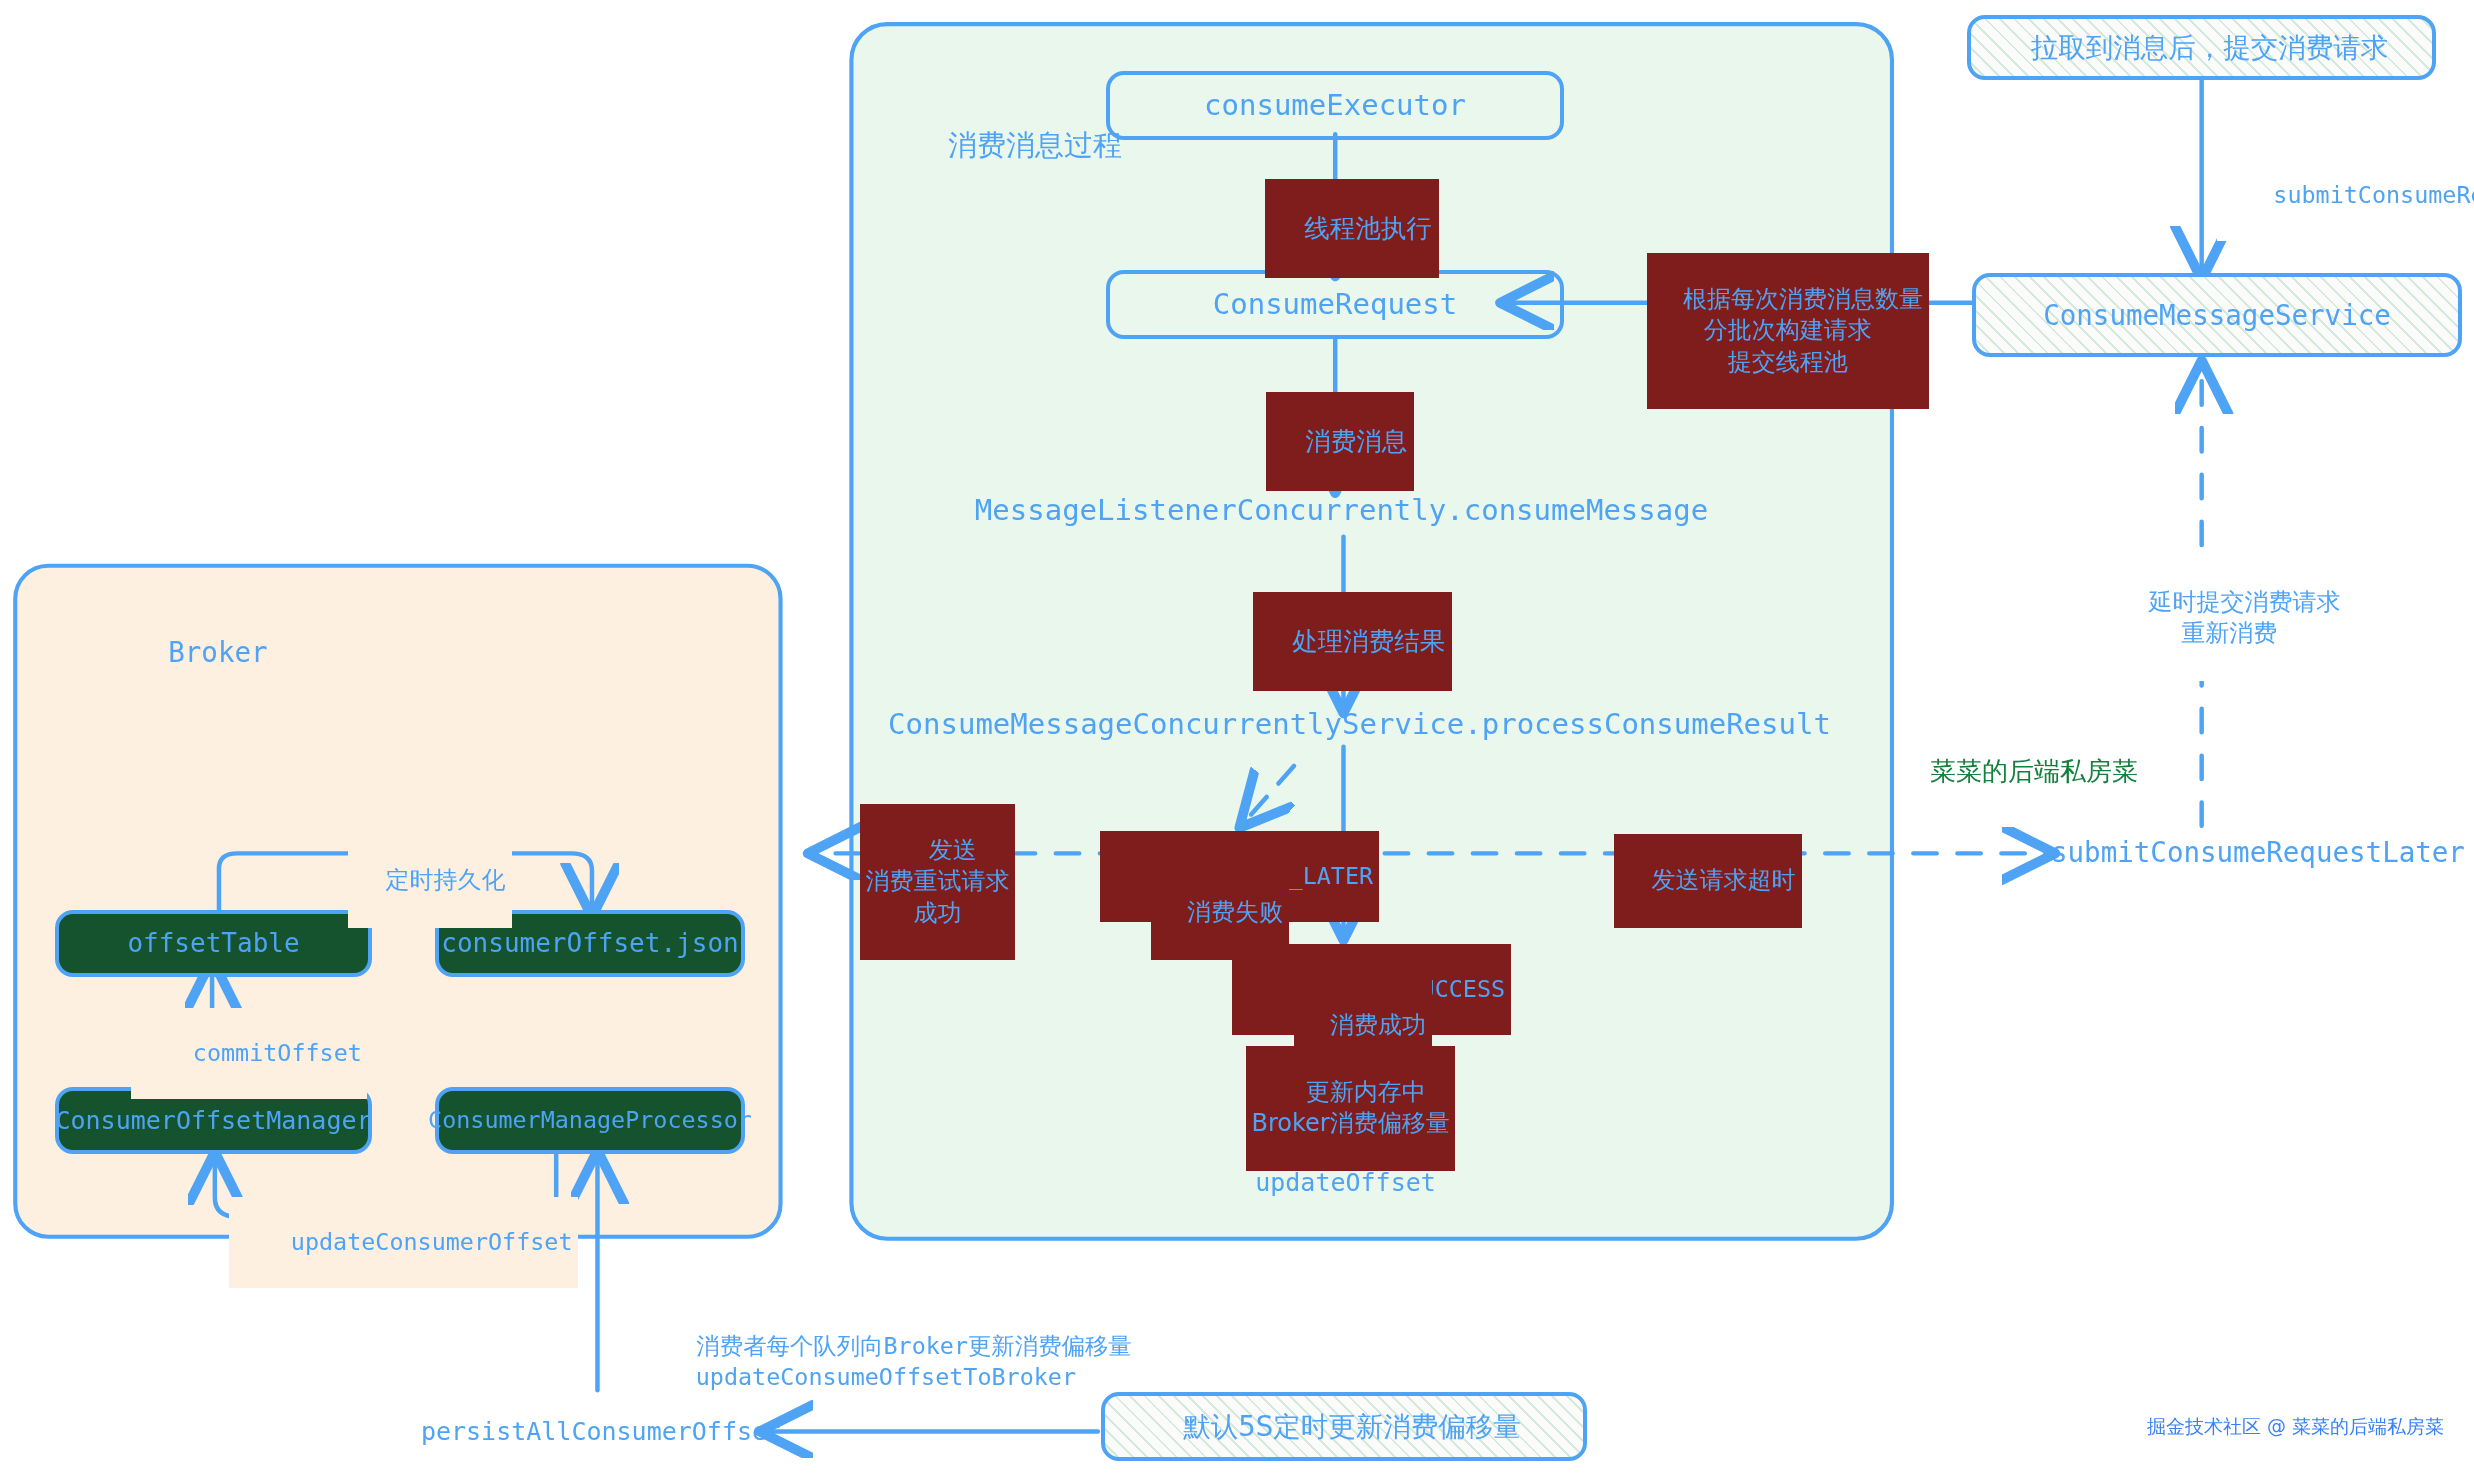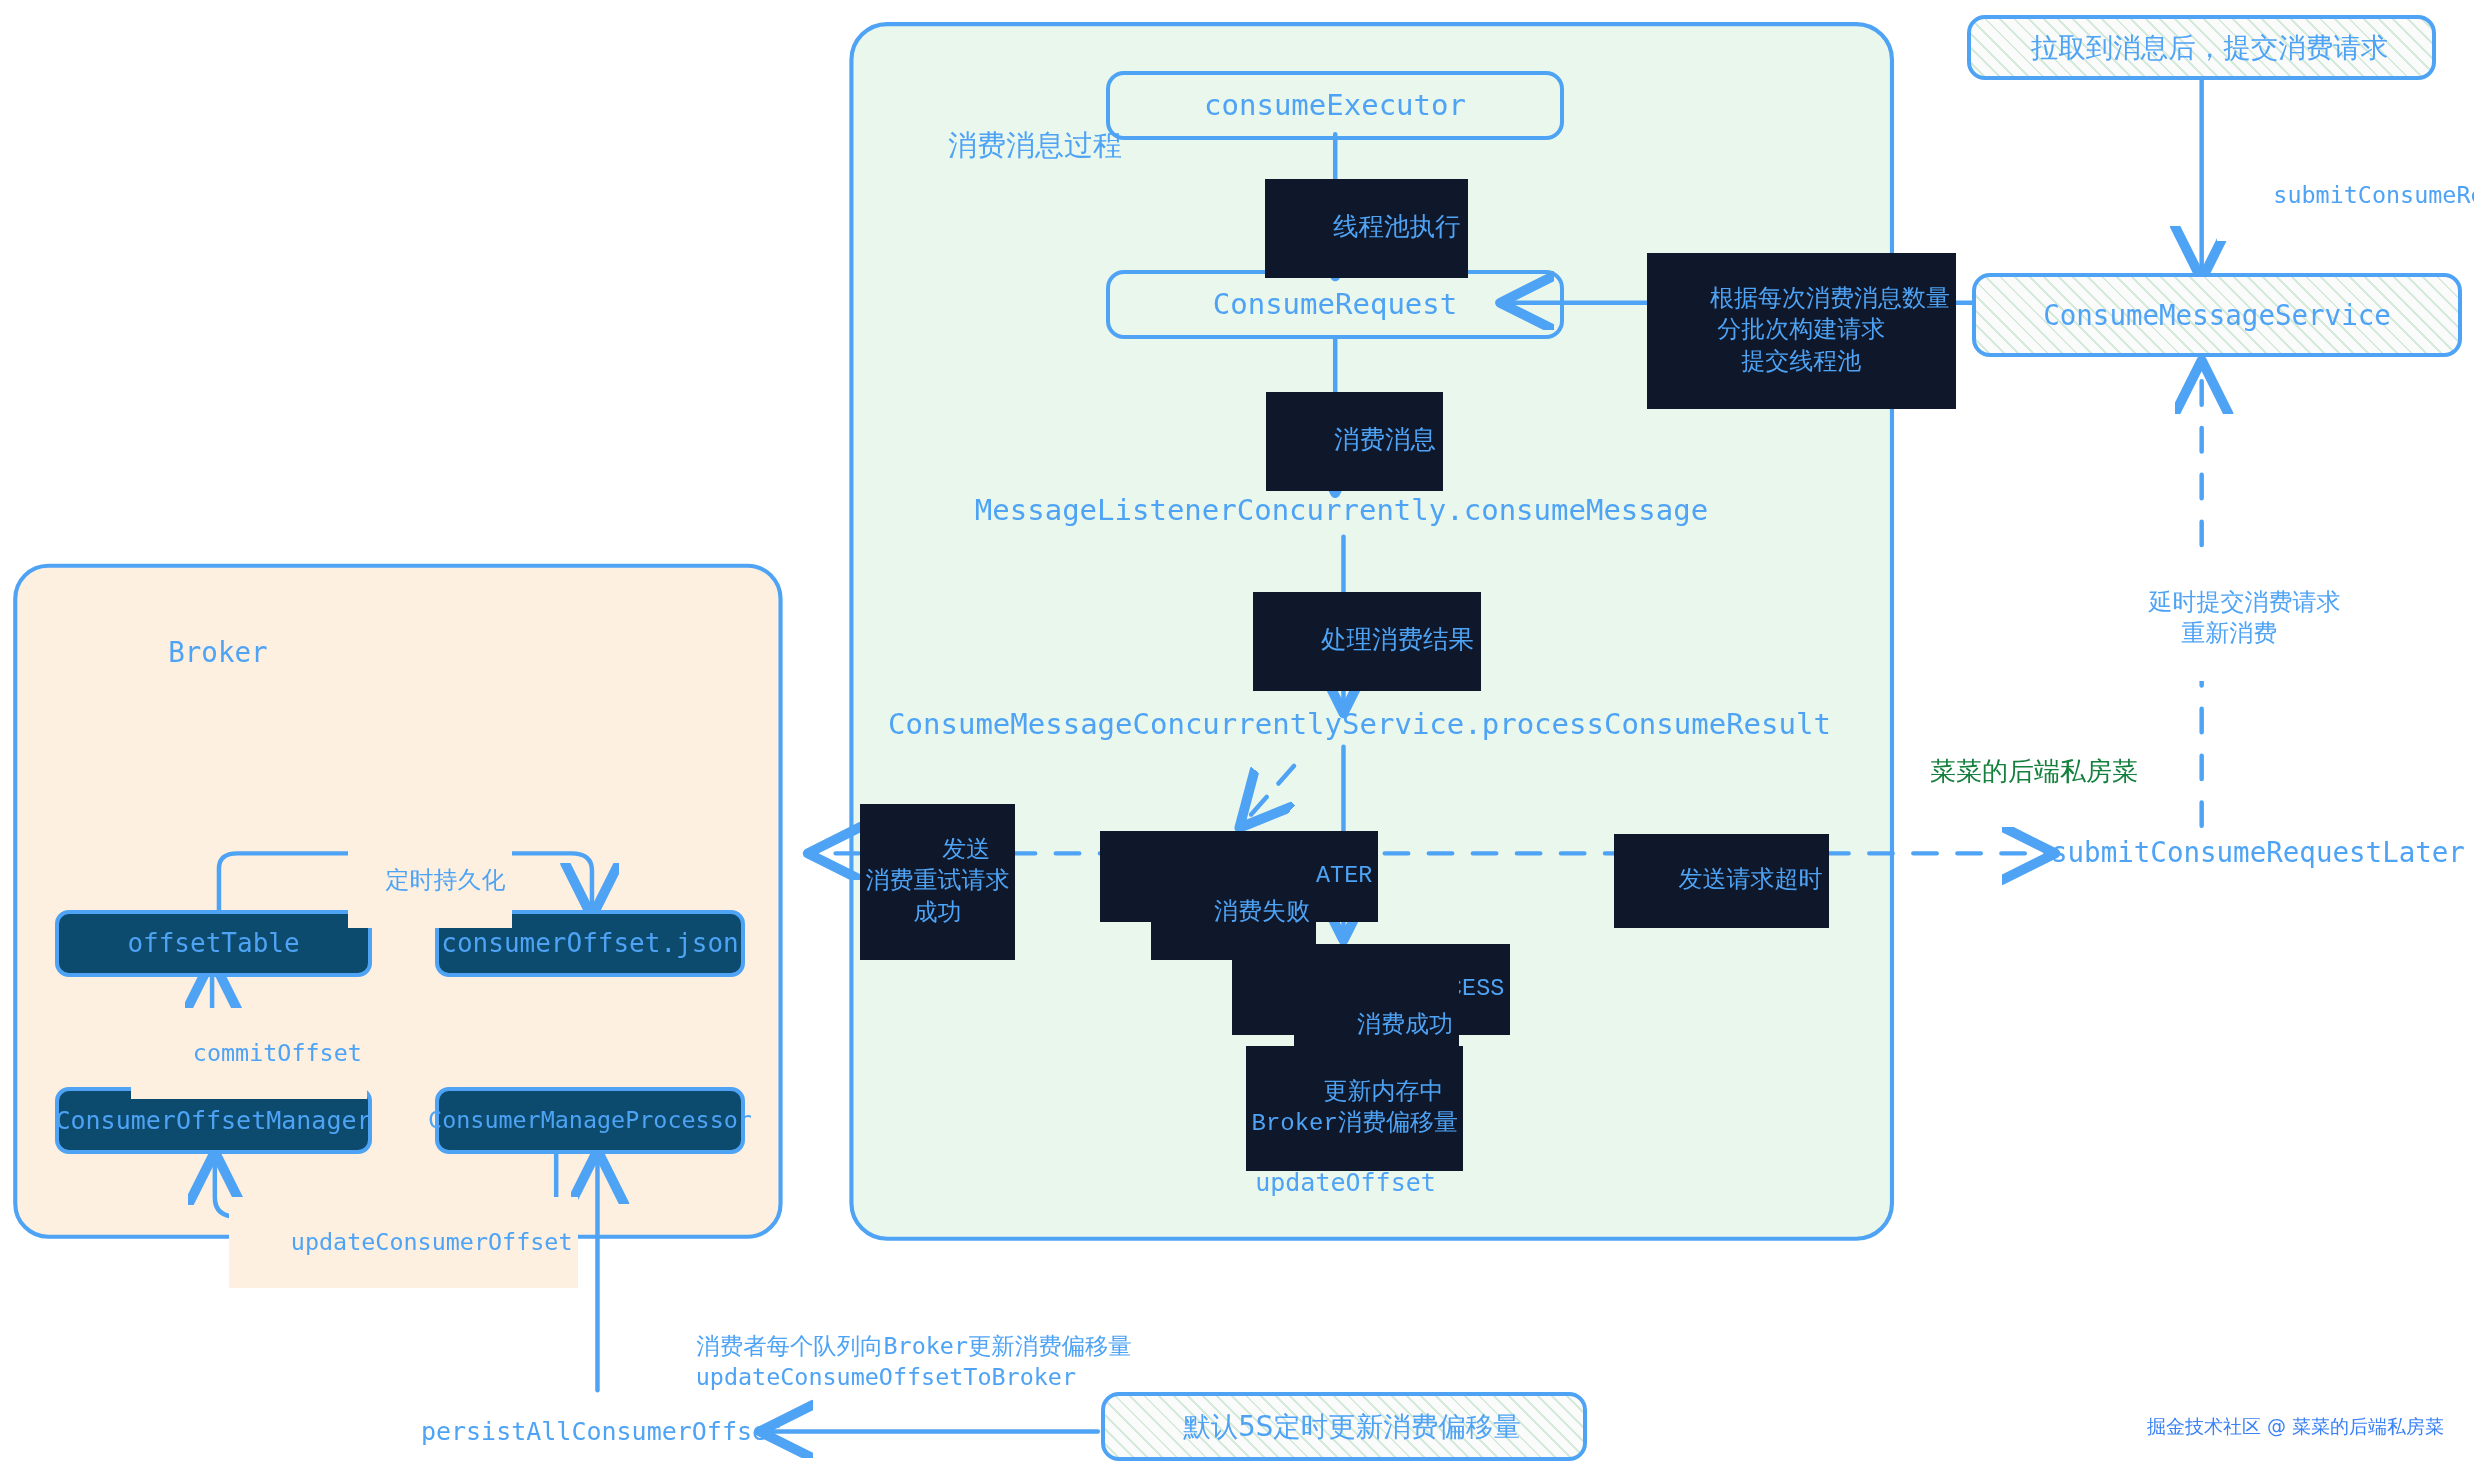--- a/index.html
+++ b/index.html
@@ -4,24 +4,24 @@
 <style>
   html,body{margin:0;padding:0;background:#ffffff;}
   body{font-family:"DejaVu Sans Mono","Liberation Mono",monospace;}
   #stage{position:relative;width:2475px;height:1481px;background:#ffffff;overflow:hidden;}
   svg.layer{position:absolute;left:0;top:0;width:2475px;height:1481px;pointer-events:none;}
 
   .node{position:absolute;box-sizing:border-box;display:flex;align-items:center;justify-content:center;
         color:#4ea3f5;text-align:center;line-height:1.25;}
   .rbox{border:4.1px solid #4ea3f5;border-radius:18px;}
   .green-fill{background:rgba(255,255,255,0);}
-  .pink-fill{background:#0c4a6e;border-radius:14px;}
+  .pink-fill{background:#14532d;}
 
   .lbl{position:absolute;color:#4ea3f5;text-align:center;line-height:1.3;white-space:pre;}
-  .lbl.blk{background:#0f172a;font-family:Liberation Mono, monospace;}
+  .lbl.blk{background:#7f1d1d;}
   .lbl.blkw{background:#ffffff;}
   .mono{font-family:"DejaVu Sans Mono","Liberation Mono",monospace;}
   .sans{font-family:"DejaVu Sans","Liberation Sans",sans-serif;padding-left:16px;}
 
   #watermark{position:absolute;color:#3b82f6;font-family:"DejaVu Sans","Liberation Sans",sans-serif;}
   #inner-watermark{position:absolute;color:#15803d;font-family:"DejaVu Sans","Liberation Sans",sans-serif;}
 </style>
 </head>
 <body>
 

